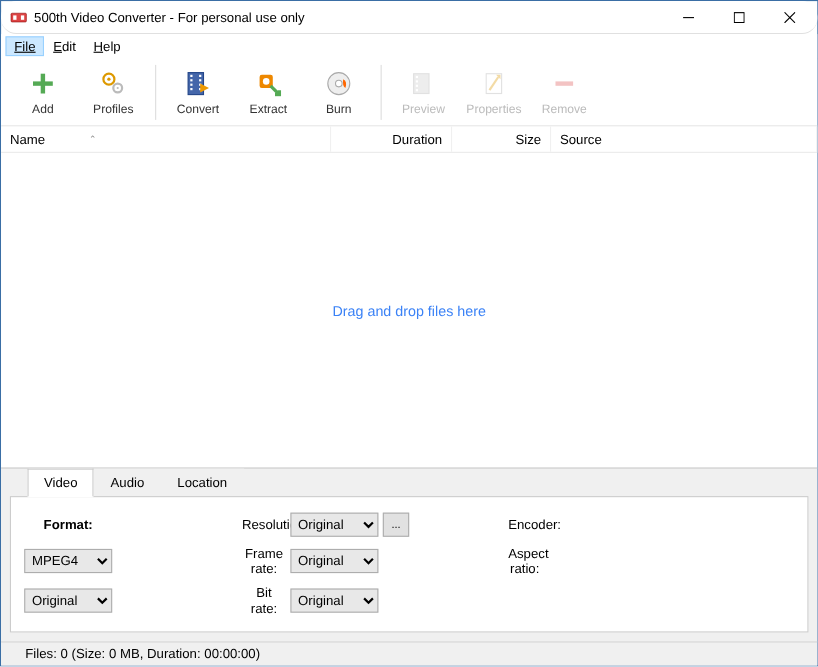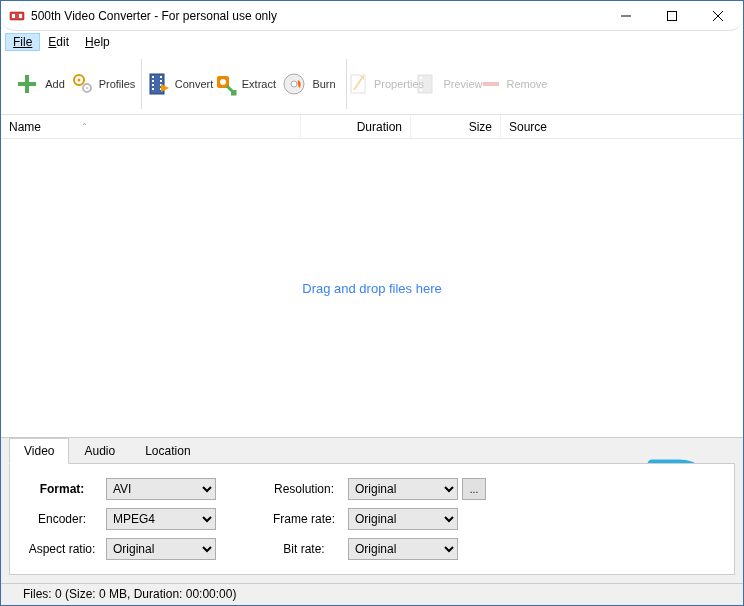--- a/index.html
+++ b/index.html
@@ -8,31 +8,31 @@
 .titlebar { height: 30px; background: #fff; display: flex; align-items: center; padding: 0 2px; border-bottom: 1px solid #e0e0e0; border-radius: 14px; }
 .titlebar-icon { width: 16px; height: 16px; margin: 0 6px; }
 .titlebar-text { flex: 1; font-size: 12px; color: #000; }
 .window-controls { display: flex; }
 .window-controls div { width: 46px; height: 30px; display: flex; align-items: center; justify-content: center; cursor: pointer; }
 .menubar { height: 22px; display: flex; align-items: center; padding: 0 4px; background: #fff; }
 .menubar .menu-item { padding: 2px 8px; cursor: pointer; }
 .menubar .menu-item.active { background: #cce8ff; border: 1px solid #99d1ff; padding: 1px 7px; }
 .menubar .menu-item u { text-decoration: underline; }
 .toolbar { height: 62px; display: flex; align-items: center; padding: 2px 6px; border-bottom: 1px solid #e0e0e0; background: #fff; }
-.tool { width: 64px; height: 58px; display: flex; flex-direction: row; align-items: center; justify-content: center; gap: 4px; cursor: pointer; border-radius: 3px; }
+.tool { width: 64px; height: 58px; display: flex; flex-direction: column; align-items: center; justify-content: center; gap: 4px; cursor: pointer; border-radius: 3px; }
 .tool .icon { width: 28px; height: 28px; display: flex; align-items: center; justify-content: center; }
 .tool .label { font-size: 11px; color: #333; }
 .tool.disabled .label { color: #bbb; }
 .tool.disabled { cursor: default; }
 .tool-sep { width: 1px; height: 50px; background: #ddd; margin: 0 6px; }
 .list-header { height: 24px; display: flex; background: #fff; border-bottom: 1px solid #e8e8e8; }
 .list-header .col { padding: 4px 8px; font-size: 12px; border-right: 1px solid #f0f0f0; display: flex; align-items: center; }
 .list-area { flex: 1; display: flex; align-items: center; justify-content: center; color: #3b82f6; font-size: 13px; background: #fff; }
 .bottom-panel { border-top: 1px solid #ccc; background: #f0f0f0; }
-.tabs { display: flex; position: relative; top: 0; padding-left: 8px; }
+.tabs { display: flex; position: relative; top: 0; padding-left: 24px; }
 .tab { padding: 5px 14px; font-size: 12px; cursor: pointer; background: #f0f0f0; border: 1px solid transparent; border-bottom: none; }
 .tab.active { background: #fff; border: 1px solid #ccc; border-bottom: 1px solid #fff; position: relative; z-index: 2; }
 .tab-content { background: #fff; border: 1px solid #ccc; margin: -1px 8px 8px 8px; padding: 14px 12px; position: relative; z-index: 1; }
 .form-grid { display: grid; grid-template-columns: 80px 110px 40px 80px 110px 30px; gap: 8px 4px; align-items: center; }
 .form-grid label { font-size: 12px; text-align: center; }
 .form-grid label.bold { font-weight: bold; }
 select { font-size: 12px; height: 22px; background: #e8e8e8; border: 1px solid #adadad; padding: 0 2px; }
 .browse-btn { width: 24px; height: 22px; background: #e1e1e1; border: 1px solid #adadad; font-size: 10px; cursor: pointer; }
 .statusbar { height: 22px; border-top: 1px solid #ccc; padding: 3px 22px; font-size: 12px; background: #f0f0f0; }
 .watermark { position: absolute; right: 12px; bottom: 28px; text-align: center; pointer-events: none; opacity: 0.9; }
@@ -136,38 +136,38 @@
             <circle cx="12" cy="12" r="3" fill="#fff" stroke="#aaa"></circle>
             <path d="M16 8 q4 2 2 8 q-3 -2 -2 -8" fill="#f60"></path>
           </svg>
         </span>
       <span class="label">Burn</span>
     </div>
     <div class="tool-sep"></div>
     <div class="tool disabled">
       <span class="icon">
           <svg width="24" height="24" opacity="0.35">
-            <rect x="5" y="3" width="14" height="18" fill="#fff" stroke="#aaa"></rect>
-            <path d="M8 18 l8 -12" stroke="#d90" stroke-width="2"></path>
-            <path d="M14 4 l4 0 l0 4 z" fill="#d90"></path>
-          </svg>
-        </span>
-      <span class="label">Properties</span>
-    </div>
-    <div class="tool disabled">
-      <span class="icon">
-          <svg width="24" height="24" opacity="0.35">
             <rect x="3" y="3" width="14" height="18" fill="#ccc" stroke="#aaa"></rect>
             <rect x="5" y="5" width="2" height="2" fill="#fff"></rect>
             <rect x="5" y="9" width="2" height="2" fill="#fff"></rect>
             <rect x="5" y="13" width="2" height="2" fill="#fff"></rect>
             <rect x="5" y="17" width="2" height="2" fill="#fff"></rect>
           </svg>
         </span>
       <span class="label">Preview</span>
+    </div>
+    <div class="tool disabled">
+      <span class="icon">
+          <svg width="24" height="24" opacity="0.35">
+            <rect x="5" y="3" width="14" height="18" fill="#fff" stroke="#aaa"></rect>
+            <path d="M8 18 l8 -12" stroke="#d90" stroke-width="2"></path>
+            <path d="M14 4 l4 0 l0 4 z" fill="#d90"></path>
+          </svg>
+        </span>
+      <span class="label">Properties</span>
     </div>
     <div class="tool disabled">
       <span class="icon">
           <svg width="24" height="24" opacity="0.35">
             <rect x="4" y="10" width="16" height="4" fill="#d55"></rect>
           </svg>
         </span>
       <span class="label">Remove</span>
     </div>
   </div>
@@ -188,21 +188,20 @@
 
   <div class="bottom-panel" style="position:relative">
     <div class="tabs">
       <div class="tab active">Video</div>
       <div class="tab">Audio</div>
       <div class="tab">Location</div>
     </div>
     <div class="tab-content">
       <div class="form-grid">
         <label class="bold">Format:</label>
-        <select><option>AVI</option></select>
         <span></span>
         <label>Resolution:</label>
         <select><option>Original</option></select>
         <button class="browse-btn">...</button>
 
         <label>Encoder:</label>
         <select><option>MPEG4</option></select>
         <span></span>
         <label>Frame rate:</label>
         <select><option>Original</option></select>

